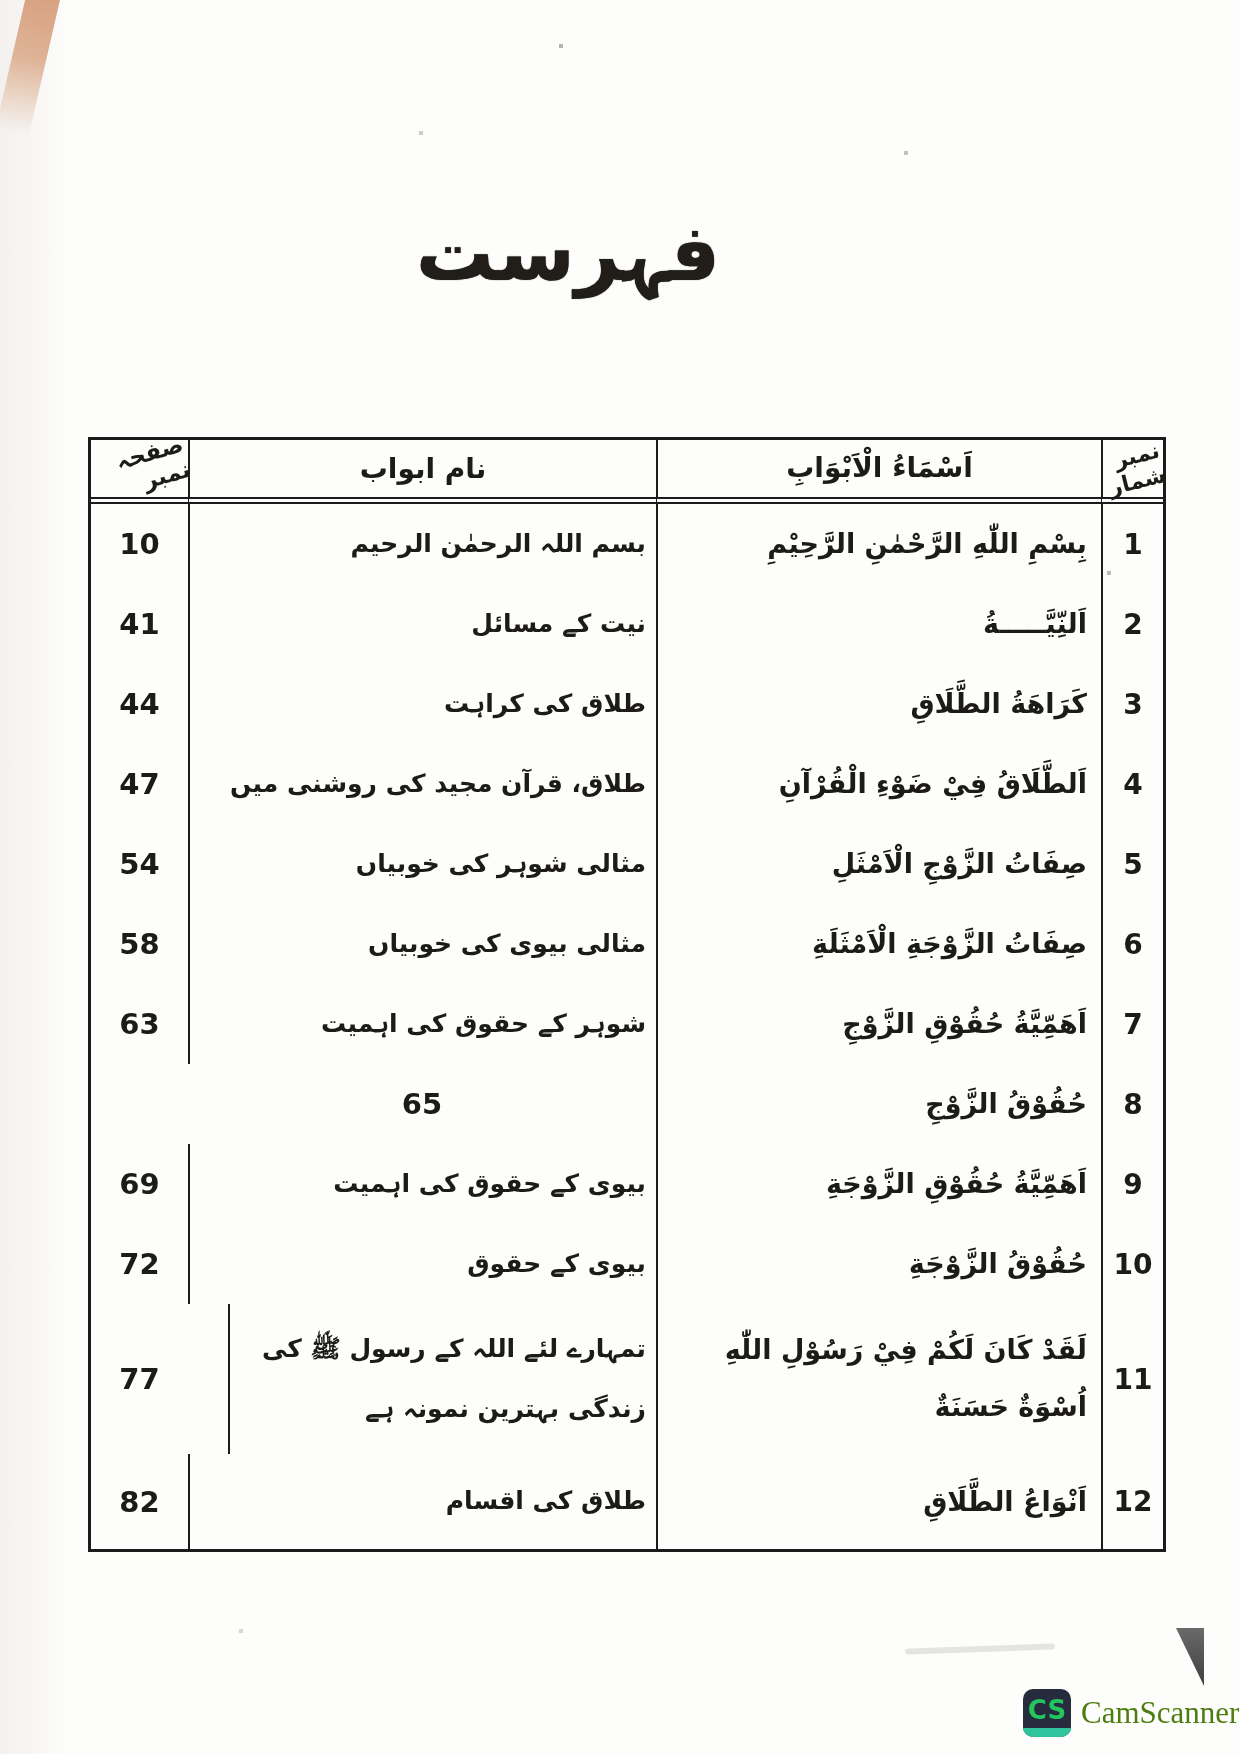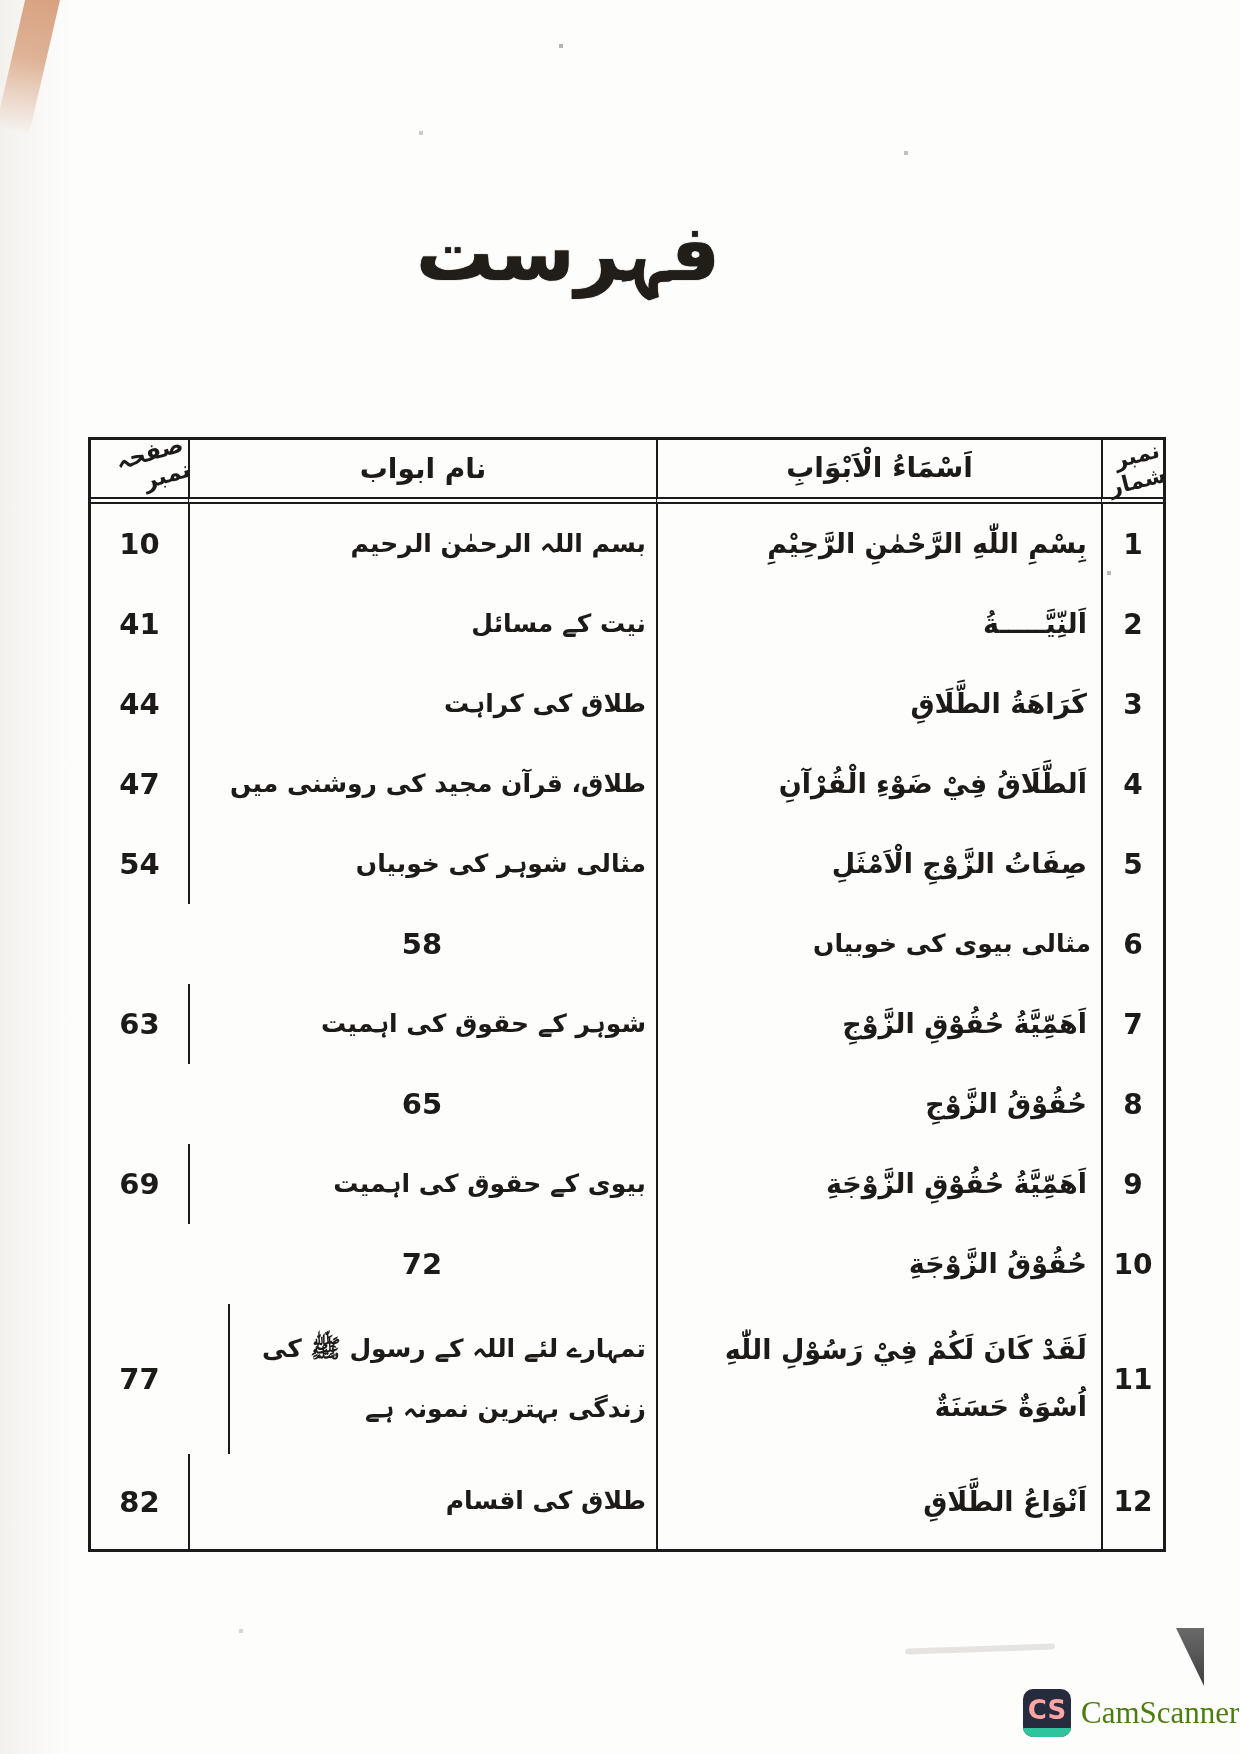--- a/index.html
+++ b/index.html
@@ -98,21 +98,21 @@
   .cs-badge {
     width: 48px; height: 48px;
     background: #262c3e;
     border-radius: 10px;
     position: relative;
     display: flex; align-items: center; justify-content: center;
     overflow: hidden;
     flex: 0 0 auto;
   }
   .cs-badge .cs-text {
-    color: #fca5a5; font-weight: bold; font-size: 26px;
+    color: #22c55e; font-weight: bold; font-size: 26px;
     font-family: "DejaVu Sans", sans-serif;
     margin-top: -6px;
     text-align: right;
   }
   .cs-badge .cs-strip {
     position: absolute; left: 0; bottom: 0; width: 100%; height: 9px;
     background: #2fc39e;
   }
   .wm-label {
     margin-left: 10px;
@@ -178,20 +178,21 @@
 
   <div class="toc-row body">
     <div class="cell cell-serial">5</div>
     <div class="cell cell-arabic">صِفَاتُ الزَّوْجِ الْاَمْثَلِ</div>
     <div class="cell cell-urdu">مثالی شوہر کی خوبیاں</div>
     <div class="cell cell-page">54</div>
   </div>
 
   <div class="toc-row body">
     <div class="cell cell-serial">6</div>
+    <div class="cell cell-arabic">صِفَاتُ الزَّوْجَةِ الْاَمْثَلَةِ</div>
     <div class="cell cell-urdu">مثالی بیوی کی خوبیاں</div>
     <div class="cell cell-page">58</div>
   </div>
 
   <div class="toc-row body">
     <div class="cell cell-serial">7</div>
     <div class="cell cell-arabic">اَهَمِّيَّةُ حُقُوْقِ الزَّوْجِ</div>
     <div class="cell cell-urdu">شوہر کے حقوق کی اہمیت</div>
     <div class="cell cell-page">63</div>
   </div>
@@ -205,20 +206,21 @@
   <div class="toc-row body">
     <div class="cell cell-serial">9</div>
     <div class="cell cell-arabic">اَهَمِّيَّةُ حُقُوْقِ الزَّوْجَةِ</div>
     <div class="cell cell-urdu">بیوی کے حقوق کی اہمیت</div>
     <div class="cell cell-page">69</div>
   </div>
 
   <div class="toc-row body">
     <div class="cell cell-serial">10</div>
     <div class="cell cell-arabic">حُقُوْقُ الزَّوْجَةِ</div>
+    <div class="cell cell-urdu">بیوی کے حقوق</div>
     <div class="cell cell-page">72</div>
   </div>
 
   <div class="toc-row body row-tall">
     <div class="cell cell-serial">11</div>
     <div class="cell cell-arabic">لَقَدْ كَانَ لَكُمْ فِيْ رَسُوْلِ اللّٰهِ اُسْوَةٌ حَسَنَةٌ</div>
     <div class="cell cell-urdu">تمہارے لئے اللہ کے رسول ﷺ کی زندگی بہترین نمونہ ہے</div>
     <div class="cell cell-page">77</div>
   </div>
 

